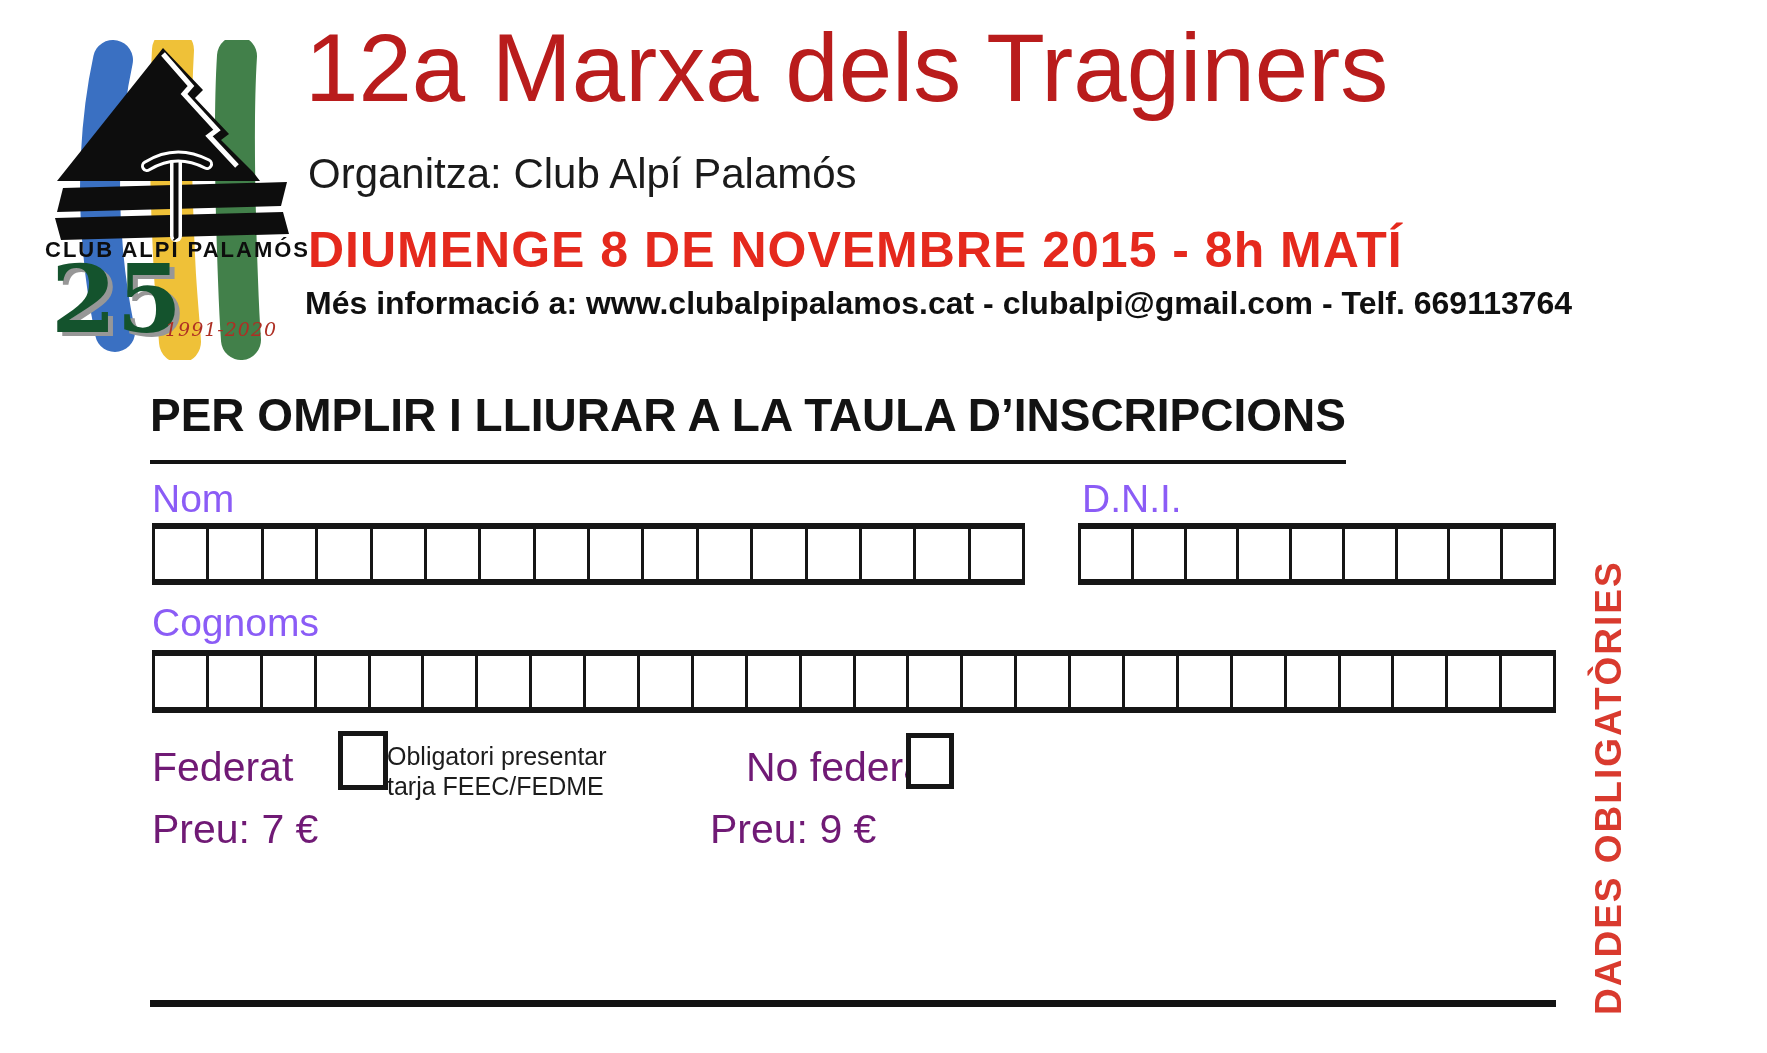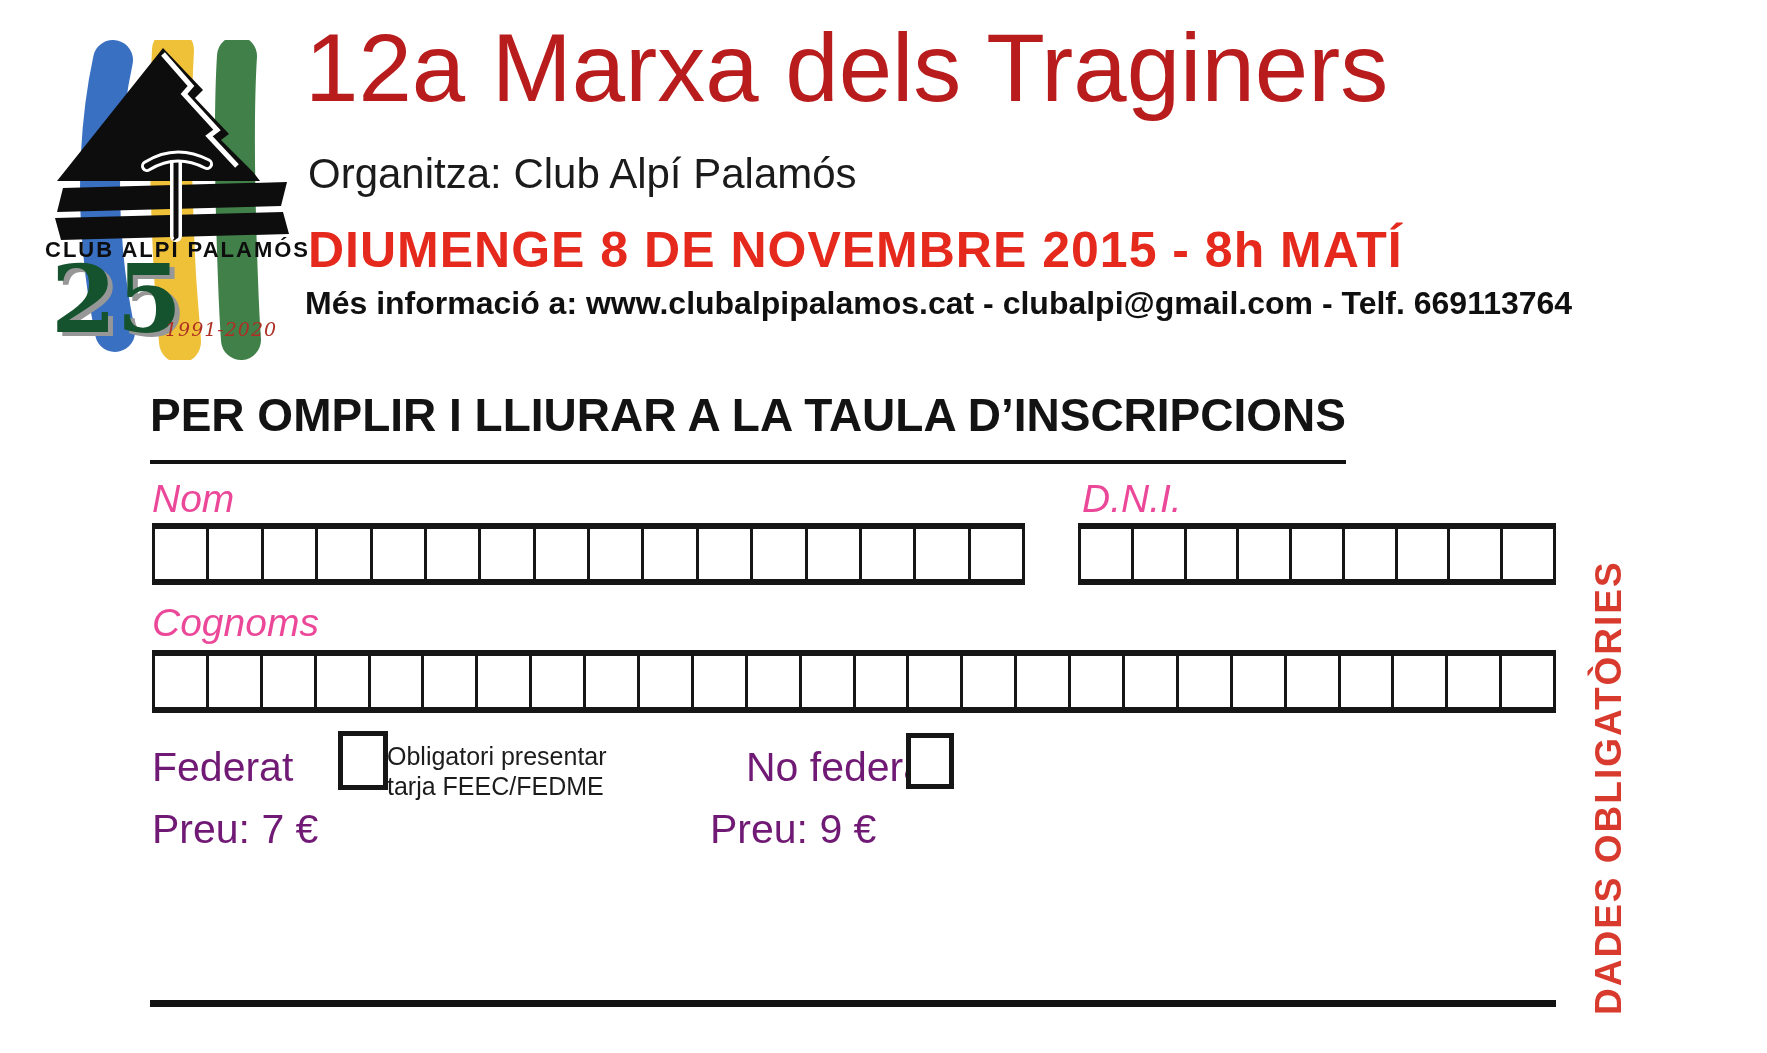--- a/index.html
+++ b/index.html
@@ -18,21 +18,21 @@
   
   #logo{left:45px;top:40px;width:280px;height:320px;}
   #logo svg{position:absolute;left:0;top:0;}
   #logo-club-name{left:0;top:197px;width:280px;font-size:22px;font-weight:bold;letter-spacing:2px;color:#0d0d0d;white-space:nowrap;}
   #logo-anniv-number{left:6px;top:212px;font-family:"DejaVu Serif",serif;font-weight:bold;font-size:94px;line-height:1;color:#14532d;text-shadow:5px 4px 0 #979797;}
   #logo-anniv-word{left:108px;top:210px;font-family:"DejaVu Serif",serif;font-style:italic;font-weight:bold;font-size:60px;line-height:1;color:#c23428;text-shadow:4px 3px 0 #979797;}
   #logo-anniv-years{left:120px;top:278px;font-family:"DejaVu Serif",serif;font-style:italic;font-size:19px;color:#ae2f24;letter-spacing:1px;}
 
   
   #form-heading{left:150px;top:388px;font-size:46px;font-weight:bold;border-bottom:4px solid #131313;padding-bottom:18px;white-space:nowrap;}
-  .field-label{font-size:39px;color:#ec4899;white-space:nowrap;font-style:italic;}
+  .field-label{font-size:39px;color:#8b5cf6;white-space:nowrap;}
   #nom-label{left:152px;top:477px;}
   #dni-label{left:1082px;top:477px;}
   #cognoms-label{left:152px;top:601px;}
 
   .char-grid{
     display:flex;background:#ffffff;box-sizing:border-box;
     border:3px solid #161616;border-top-width:6px;border-bottom-width:6px;
   }
   #nom-grid{left:152px;top:523px;width:873px;height:62px;}
   #dni-grid{left:1078px;top:523px;width:478px;height:62px;}

